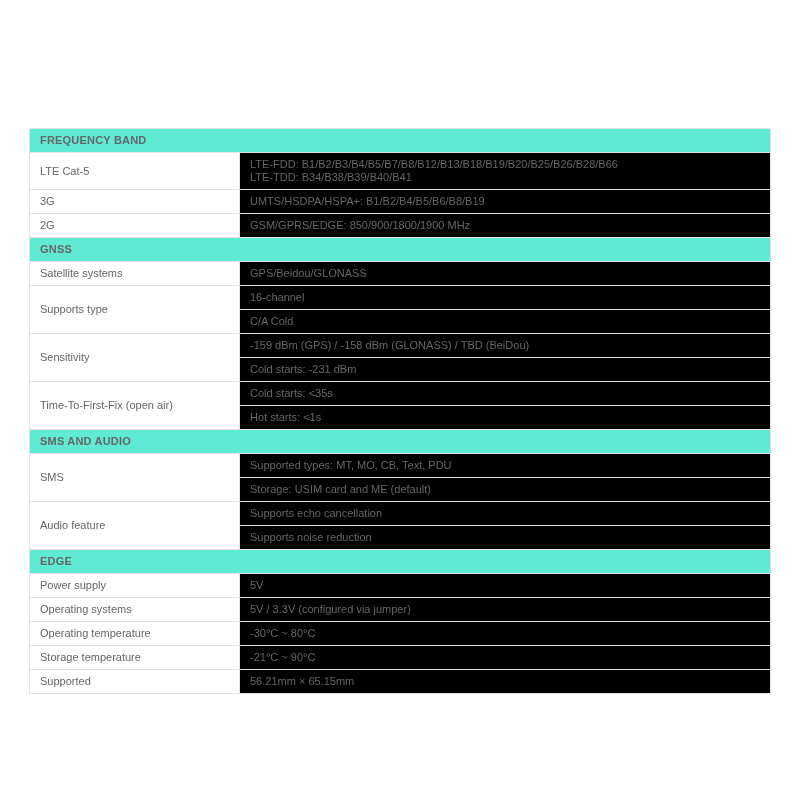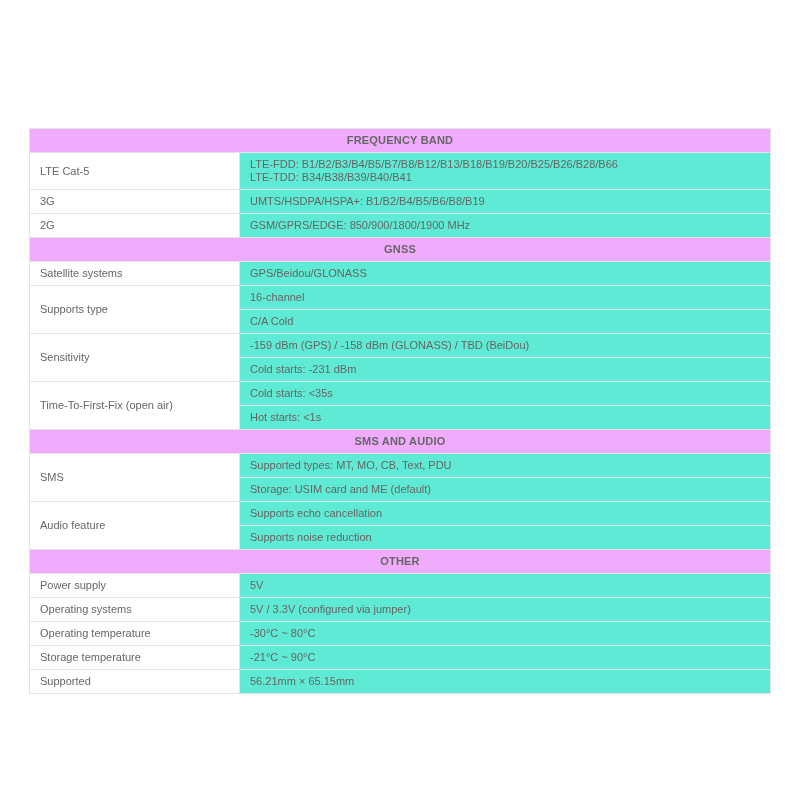--- a/index.html
+++ b/index.html
@@ -22,28 +22,27 @@
   table.spec td {
     border: 1px solid #e3e3e3;
     font-size: 11px;
     line-height: 13px;
     color: #666666;
     padding: 5px 10px;
     vertical-align: middle;
     overflow: hidden;
   }
   td.section-header {
-    background: #f0abfc;
-    text-align: center;
+    background: #5eead4;
     font-weight: bold;
     color: #4d4d4d;
     letter-spacing: 0.2px;
   }
   td.label-cell { background: #ffffff; }
-  td.value-cell { background: #5eead4; white-space: pre-line; }
+  td.value-cell { background: #000000; white-space: pre-line; }
 </style>
 </head>
 <body>
 
 <div class="page">
   <table class="spec">
     <colgroup>
       <col style="width:210px">
       <col>
     </colgroup>
@@ -103,21 +102,21 @@
           <td class="value-cell">Storage: USIM card and ME (default)</td>
         </tr>
         <tr>
           <td class="label-cell" rowspan="2">Audio feature</td>
           <td class="value-cell">Supports echo cancellation</td>
         </tr>
         <tr>
           <td class="value-cell">Supports noise reduction</td>
         </tr>
         <tr>
-          <td colspan="2" class="section-header">OTHER</td>
+          <td colspan="2" class="section-header">EDGE</td>
         </tr>
         <tr>
           <td class="label-cell" rowspan="1">Power supply</td>
           <td class="value-cell">5V</td>
         </tr>
         <tr>
           <td class="label-cell" rowspan="1">Operating systems</td>
           <td class="value-cell">5V / 3.3V (configured via jumper)</td>
         </tr>
         <tr>

